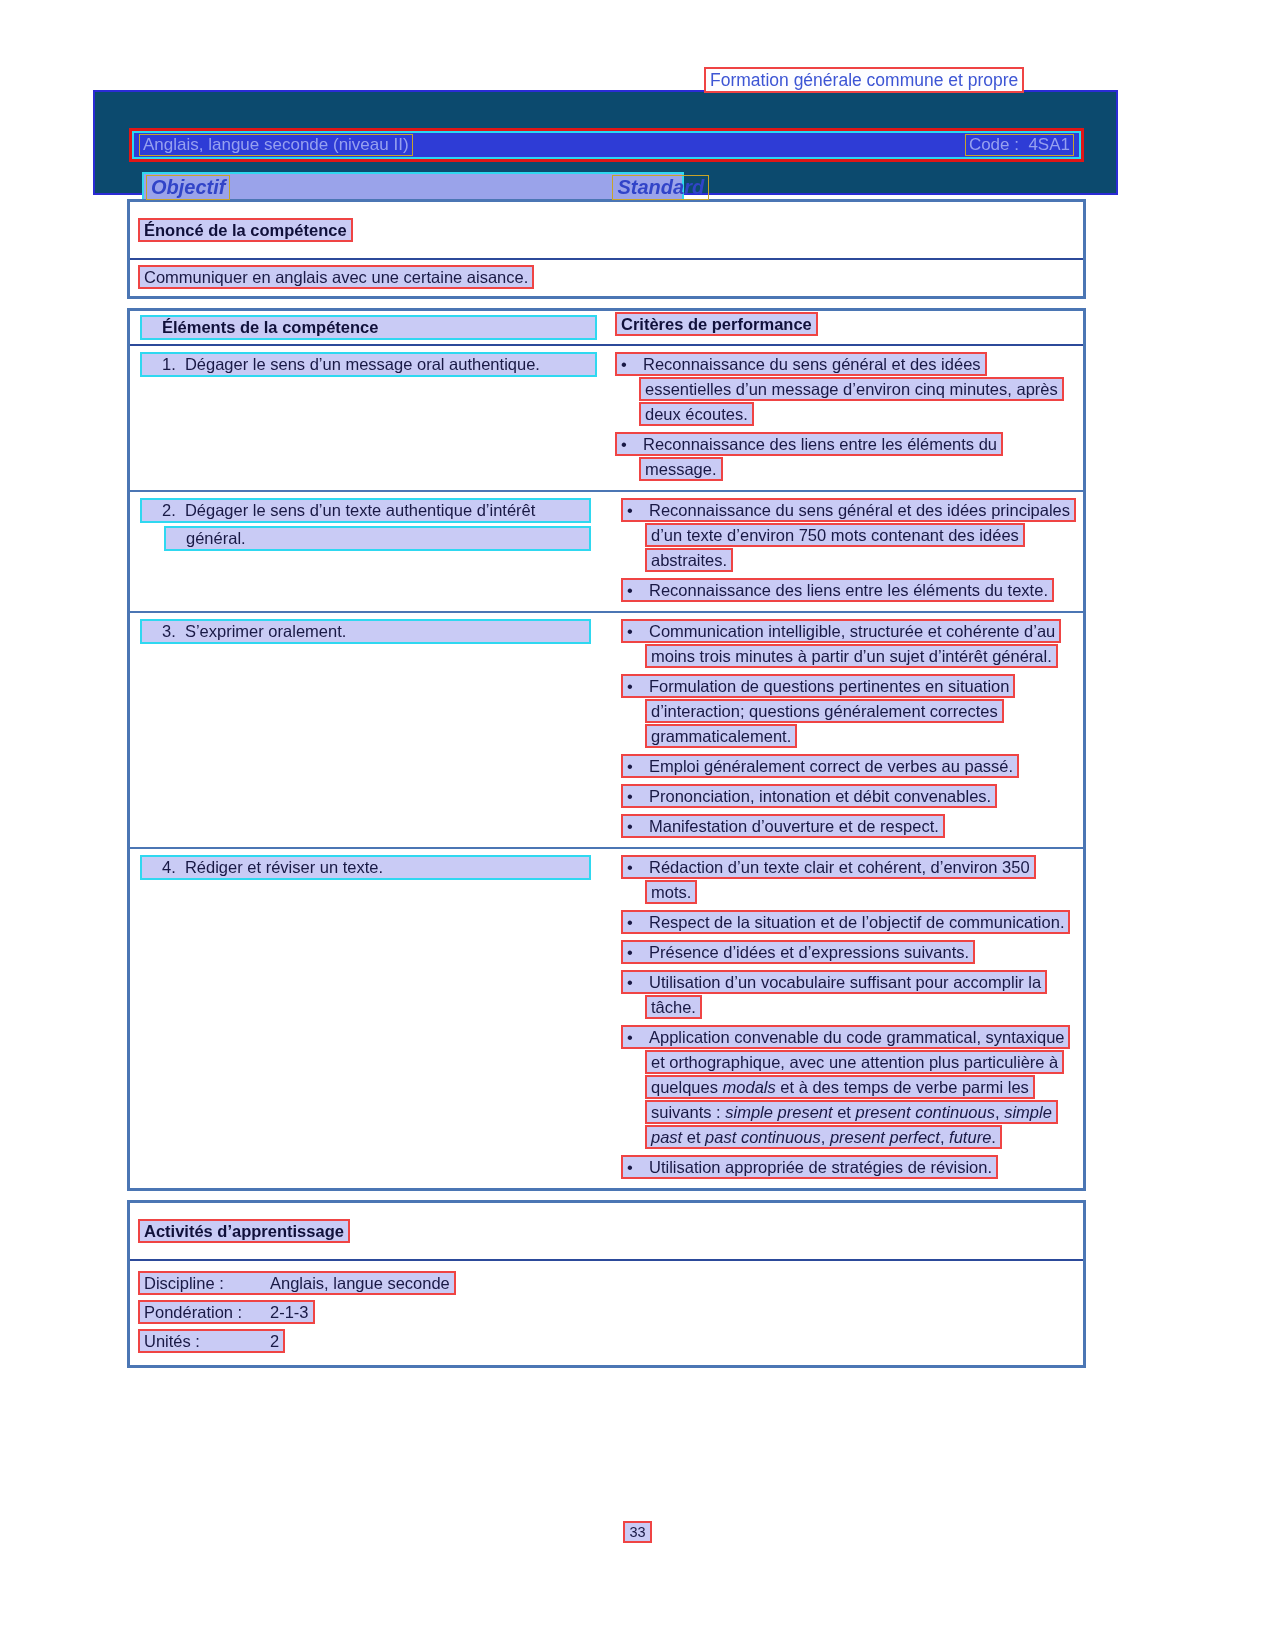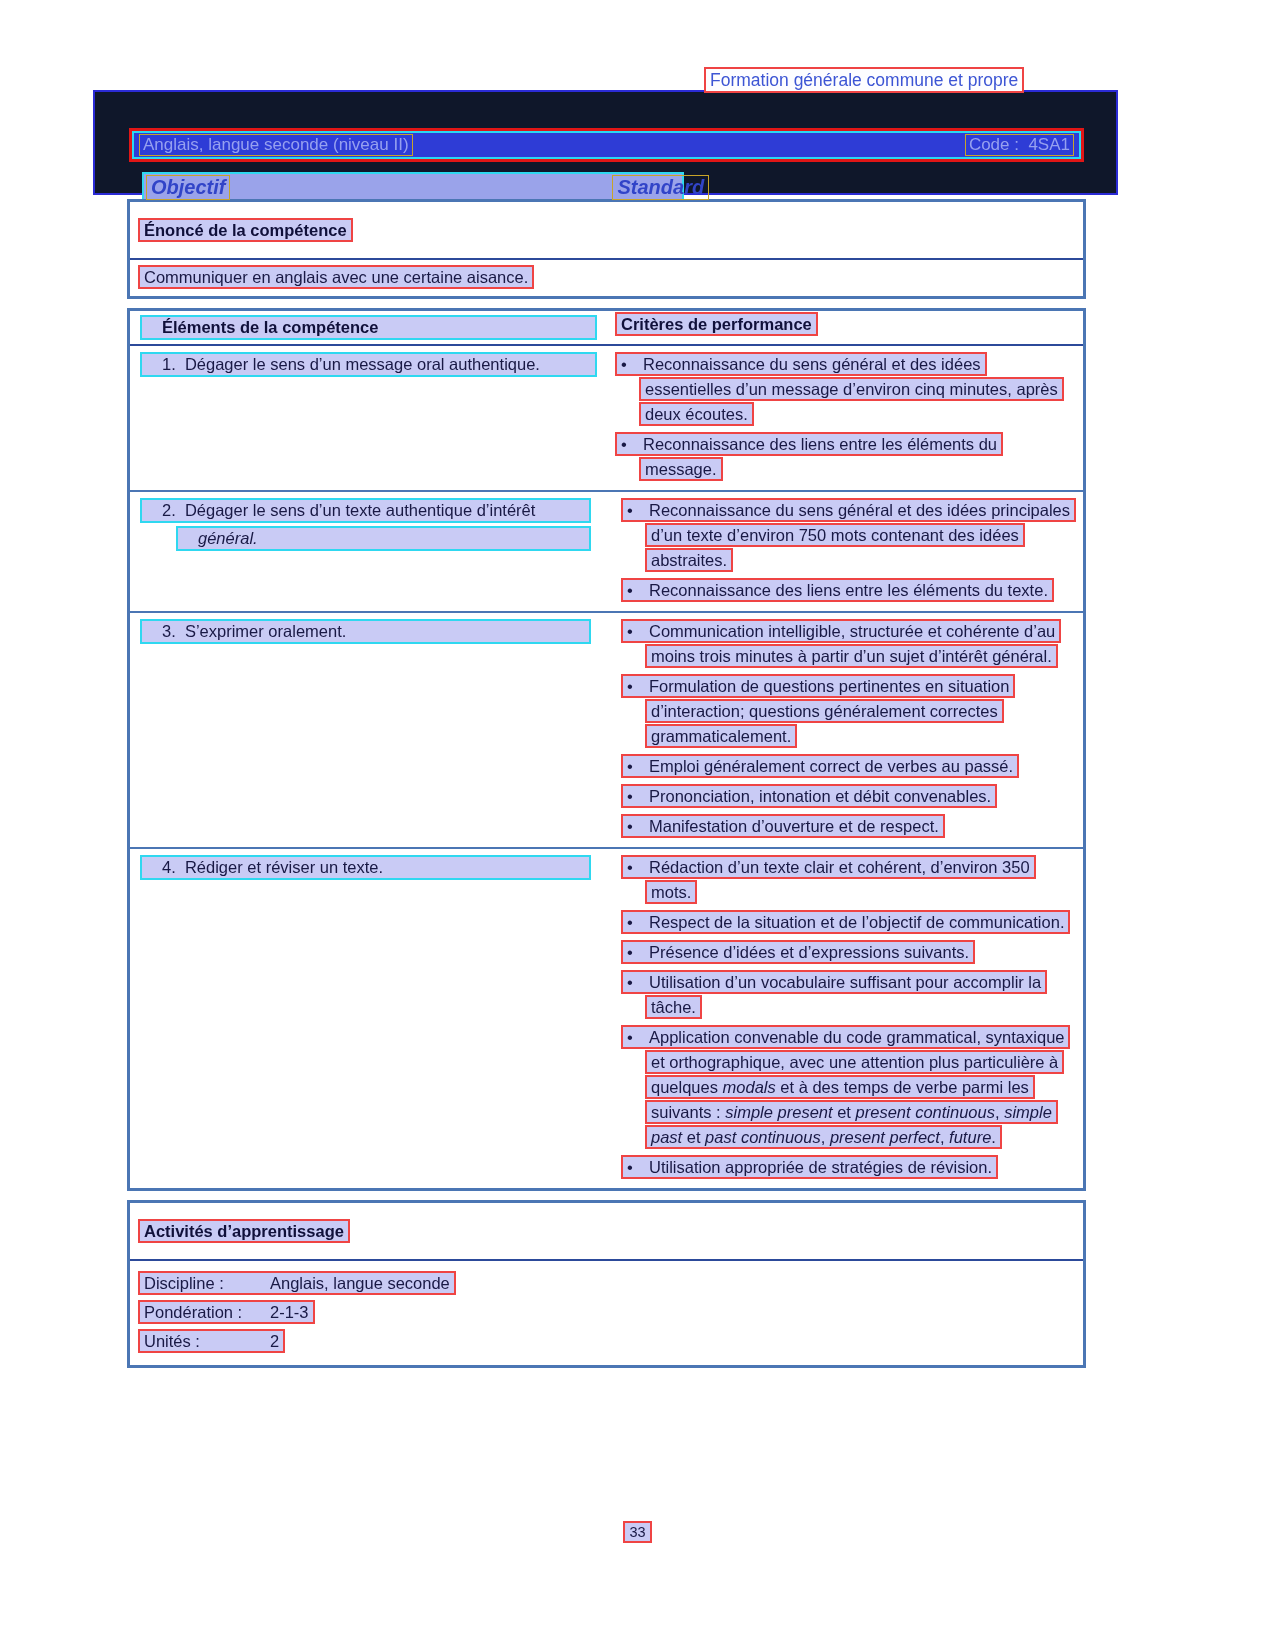--- a/index.html
+++ b/index.html
@@ -18,21 +18,21 @@
     padding:1px 20px;margin-bottom:3px;white-space:pre-wrap;
   }
   .bold{font-weight:bold;color:#10103a;}
 
   
   .top-note{position:absolute;top:70px;left:704px;font-size:17.5px;color:#3d55d4;}
 
   
   .obj-box{
     margin:90px 0 4px 93px;width:1025px;height:105px;box-sizing:border-box;
-    background:#0f172a;border:2px solid #2b2bd5;
+    background:#0c4a6e;border:2px solid #2b2bd5;
   }
   .banner{
     margin:36px 0 0 34px;width:955px;box-sizing:border-box;
     border:3px solid #e01616;
   }
   .banner-in{
     border:2px solid #2ad8f2;background:#2e3cd6;
     display:flex;justify-content:space-between;align-items:center;padding:1px 5px;
   }
   .banner-word{color:#96a0f0;font-size:17px;border:1px solid #c7a429;padding:0 3px;white-space:pre;}
@@ -56,21 +56,21 @@
   .tbl-b{padding:5px 8px 7px 8px;line-height:24px;}
 
   .el-head{display:flex;border-bottom:2px solid #2c4a9a;}
   .cell-l{width:480px;box-sizing:border-box;padding:4px 10px;}
   .cell-r{width:479px;box-sizing:border-box;padding:4px 12px 4px 8px;}
   .el-row{display:flex;}
   .el-row .cell-l{padding:6px 10px 8px 10px;}
   .el-row .cell-r{padding:6px 12px 8px 8px;}
   .el-row + .el-row{border-top:2px solid #4b76b4;gap:12px;}
   .el-line{line-height:19px;}
-  .el-line.cont{margin-left:36px;font-style:italic;}
+  .el-line.cont{margin-left:24px;}
   .head-fill{margin-bottom:0;white-space:normal;font-weight:bold;color:#10103a;}
 
   .crit{padding-left:24px;text-indent:-24px;margin:0 0 5px 0;line-height:25px;}
   .crit:last-child{margin-bottom:0;}
   .bullet{display:inline-block;width:22px;text-indent:0;color:#191945;}
   .crit i{font-style:italic;}
 
   .act-row{margin:5px 0;line-height:24px;}
   .act-label{display:inline-block;min-width:126px;}
 

